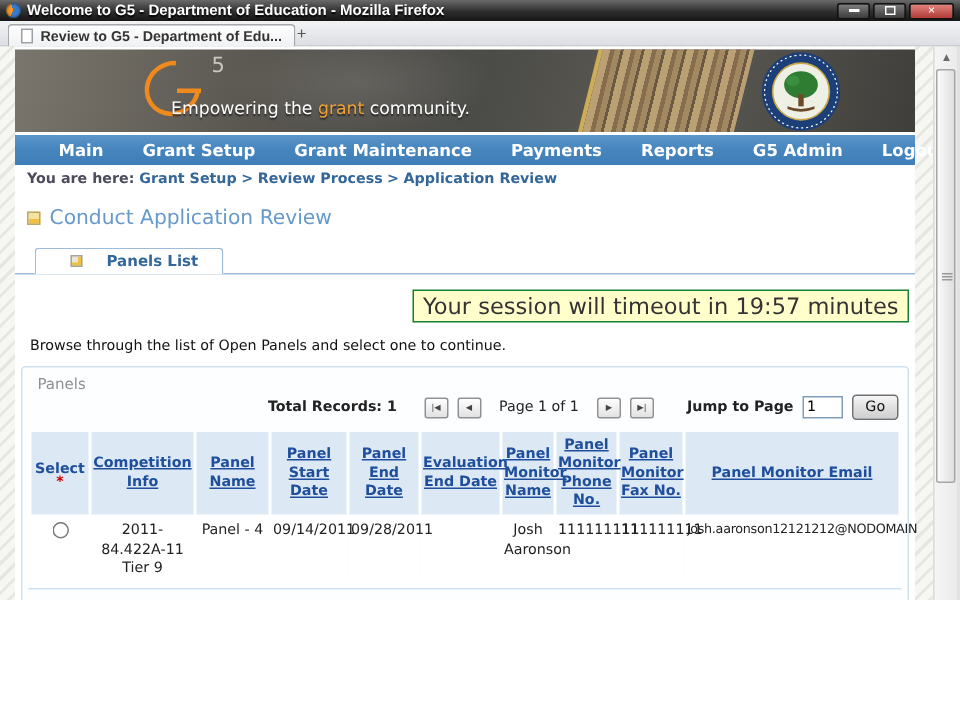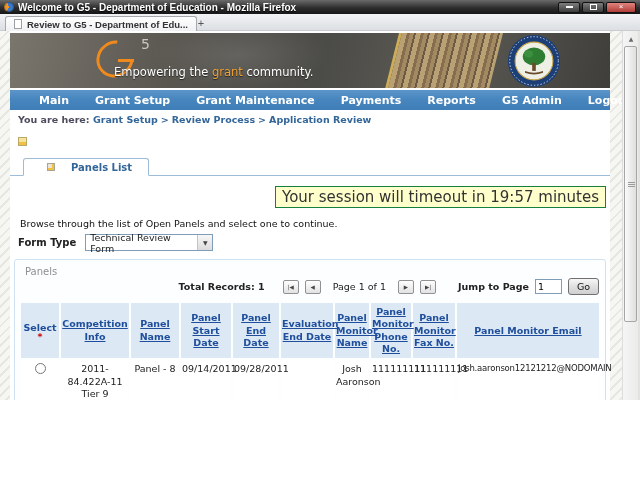--- a/index.html
+++ b/index.html
@@ -209,40 +209,34 @@
         <span class="nav-item">Logout</span>
       </div>
 
       <div class="breadcrumb">
         <span>You are here:</span>
         <span class="crumb">Grant Setup</span><span class="crumb-sep">&gt;</span><span class="crumb">Review Process</span><span class="crumb-sep">&gt;</span><span class="crumb">Application Review</span>
       </div>
 
       <div class="page-title">
         <span class="bullet"></span>
+        <span>Conduct Application Review</span>
       </div>
 
       <div class="tabrow">
         <div class="panels-tab">
           <span class="mini-ic"></span>
           <span>Panels List</span>
         </div>
       </div>
 
       <div class="session">Your session will timeout in 19:57 minutes</div>
 
       <div class="instructions">Browse through the list of Open Panels and select one to continue.</div>
 
-      <div class="form-row">
-        <span class="form-label">Form Type</span>
-        <span class="select-box">
-          <span>Technical Review Form</span>
-          <span class="select-arrow">▼</span>
-        </span>
-      </div>
 
       <div class="panels-box">
         <div class="panels-label">Panels</div>
 
         <div class="pager-row">
           <span class="total-label">Total Records: 1</span>
           <span class="pager-btn">
               <span>|◀</span>
             </span>
           <span class="pager-btn">
@@ -282,21 +276,21 @@
             <th><span class="hlink">Panel End Date</span></th>
             <th><span class="hlink">Evaluation End Date</span></th>
             <th><span class="hlink">Panel Monitor Name</span></th>
             <th><span class="hlink">Panel Monitor Phone No.</span></th>
             <th><span class="hlink">Panel Monitor Fax No.</span></th>
             <th><span class="hlink">Panel Monitor Email</span></th>
           </tr>
           <tr>
             <td><input type="radio" style=""></td>
             <td><span>2011-84.422A-11</span><br><span>Tier 9</span></td>
-            <td>Panel - 8</td>
+            <td>Panel - 4</td>
             <td>09/14/2011</td>
             <td>09/28/2011</td>
             <td></td>
             <td>Josh Aaronson</td>
             <td>111111111</td>
             <td>111111111</td>
             <td class="email">josh.aaronson12121212@NODOMAIN</td>
           </tr>
         </tbody>
           </table>

